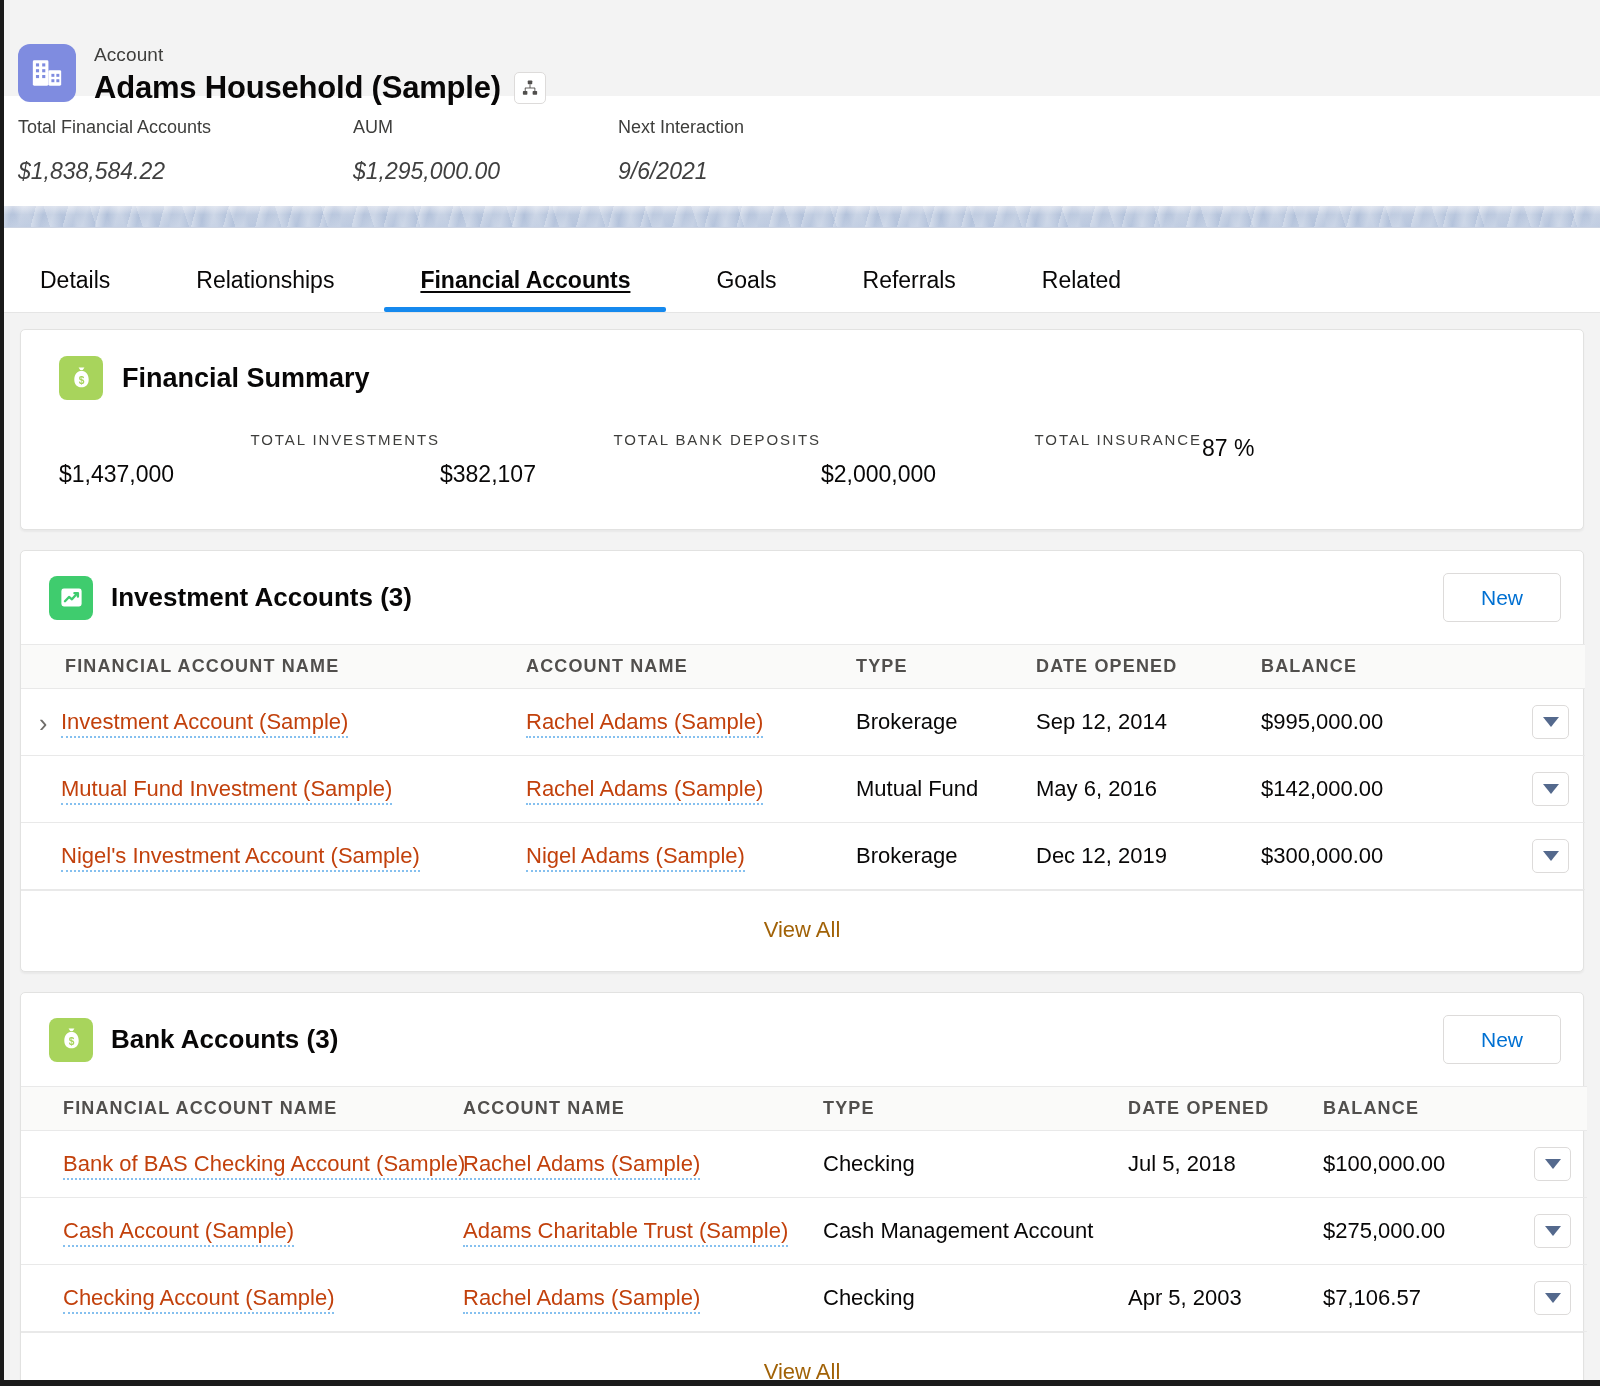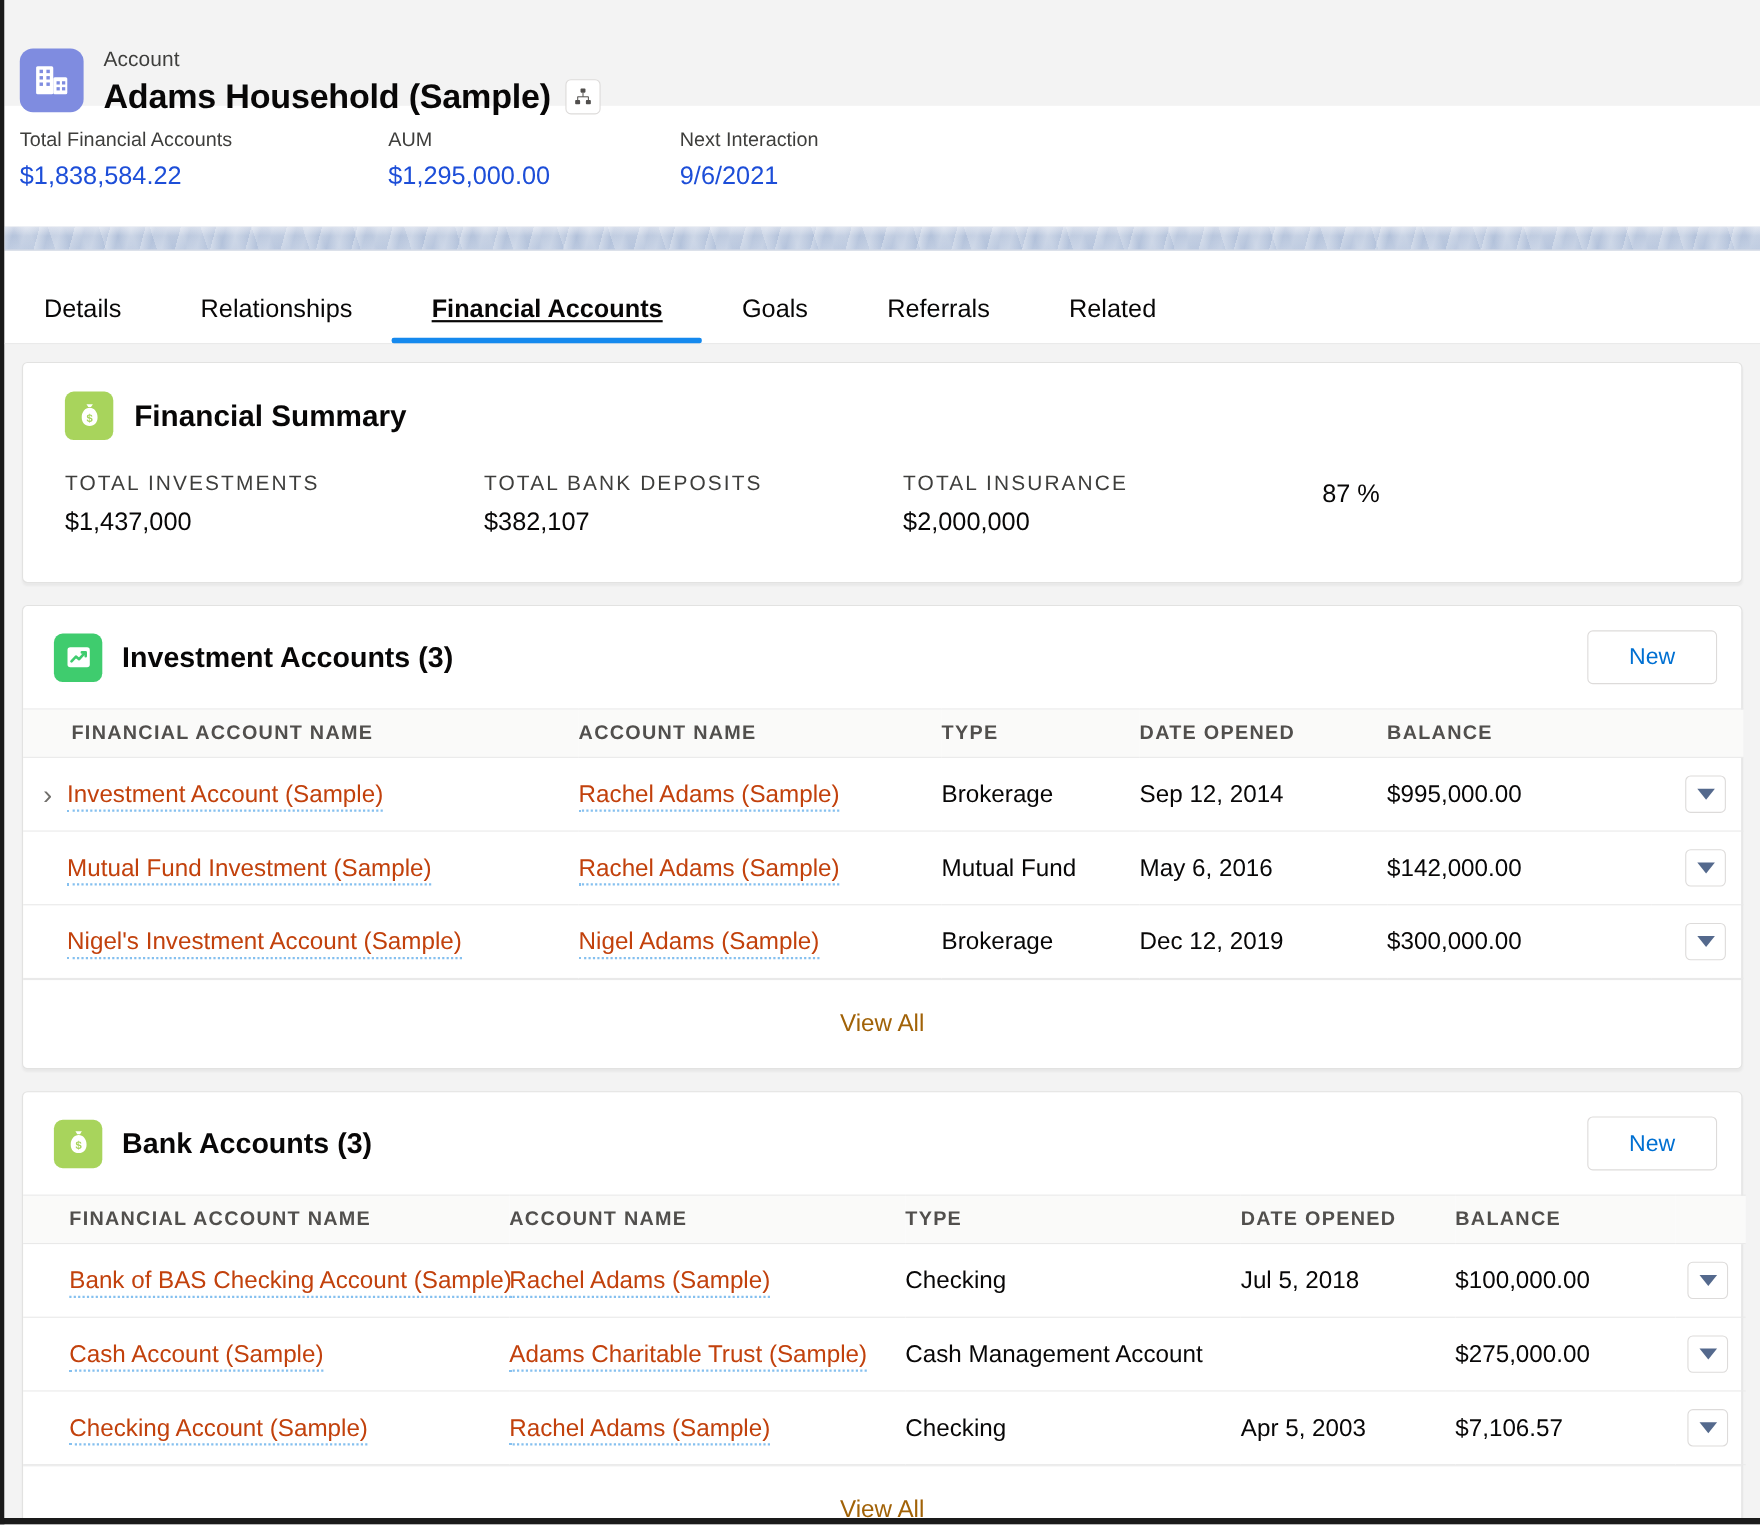--- a/index.html
+++ b/index.html
@@ -54,35 +54,35 @@
 
   
   .highlights {
     background: #ffffff;
     height: 110px;
     display: flex;
     padding: 18px 0 16px 14px;
   }
   .hl-field { padding-right: 20px; }
   .hl-label { font-size: 18px; color: #3e3e3c; line-height: 27px; }
-  .hl-value { font-size: 23px; color: #1d4ed8; line-height: 32px; margin-top: 2px; }
+  .hl-value { font-size: 23px; color: #404040; line-height: 32px; margin-top: 14px; font-style: italic; }
 
   
   .band {
     height: 22px;
     background:
       repeating-linear-gradient(105deg, rgba(255,255,255,.30) 0px, rgba(255,255,255,0) 9px, rgba(255,255,255,.22) 19px, rgba(255,255,255,0) 31px),
       repeating-linear-gradient(72deg, rgba(255,255,255,.22) 0px, rgba(255,255,255,0) 14px, rgba(255,255,255,.18) 27px, rgba(255,255,255,0) 44px),
       linear-gradient(to bottom, #d5dcea 0%, #b2c1da 40%, #b4c3dc 100%);
     border-bottom: 1px solid #cdd4e2;
   }
 
   
   .tabs-wrap { background: #ffffff; }
-  .tabs { display: flex; align-items: flex-end; height: 84px; padding-left: 14px; }
+  .tabs { display: flex; align-items: flex-end; height: 84px; padding-left: 14px; gap: 14px; }
   .tab {
     font-size: 23px; color: #080707; line-height: 30px;
     padding: 0 36px 17px 36px; position: relative; cursor: pointer;
     white-space: nowrap;
   }
   .tab:first-child { padding-left: 22px; }
   .tab.active { font-weight: bold; text-decoration: underline; text-underline-offset: 3px; }
   .tab.active::after {
     content: ""; position: absolute; left: 0; right: 0; bottom: 0;
     height: 5px; background: #1589ee; border-radius: 2px;
@@ -106,22 +106,22 @@
     display: flex; align-items: center; justify-content: center; flex: 0 0 44px;
   }
   .sq-icon svg { width: 27px; height: 27px; display: block; }
   .icon-bag-lg { background: #a8d45c; }
   .icon-chart  { background: #3fcc6e; }
   .icon-bag-sm { background: #a8d45c; }
   .fs-title { font-size: 27px; font-weight: bold; color: #080707; margin-left: 19px; }
   .fs-grid { display: flex; padding: 27px 0 38px 38px; }
   .fs-cell { width: 396px; }
   .fs-label {
-    font-size: 19px; color: #3e3e3c; letter-spacing: 1.9px;
-    text-transform: uppercase; line-height: 26px;
+    font-size: 15px; color: #3e3e3c; letter-spacing: 1.9px;
+    text-transform: uppercase; line-height: 26px; text-align: right;
   }
   .fs-value { font-size: 23px; color: #080707; line-height: 33px; margin-top: 5px; }
 
   
   .rl-head {
     display: flex; align-items: center; justify-content: space-between;
     padding: 22px 22px 22px 28px;
   }
   .rl-head-left { display: flex; align-items: center; }
   .rl-title { font-size: 26px; font-weight: bold; color: #080707; margin-left: 18px; }

